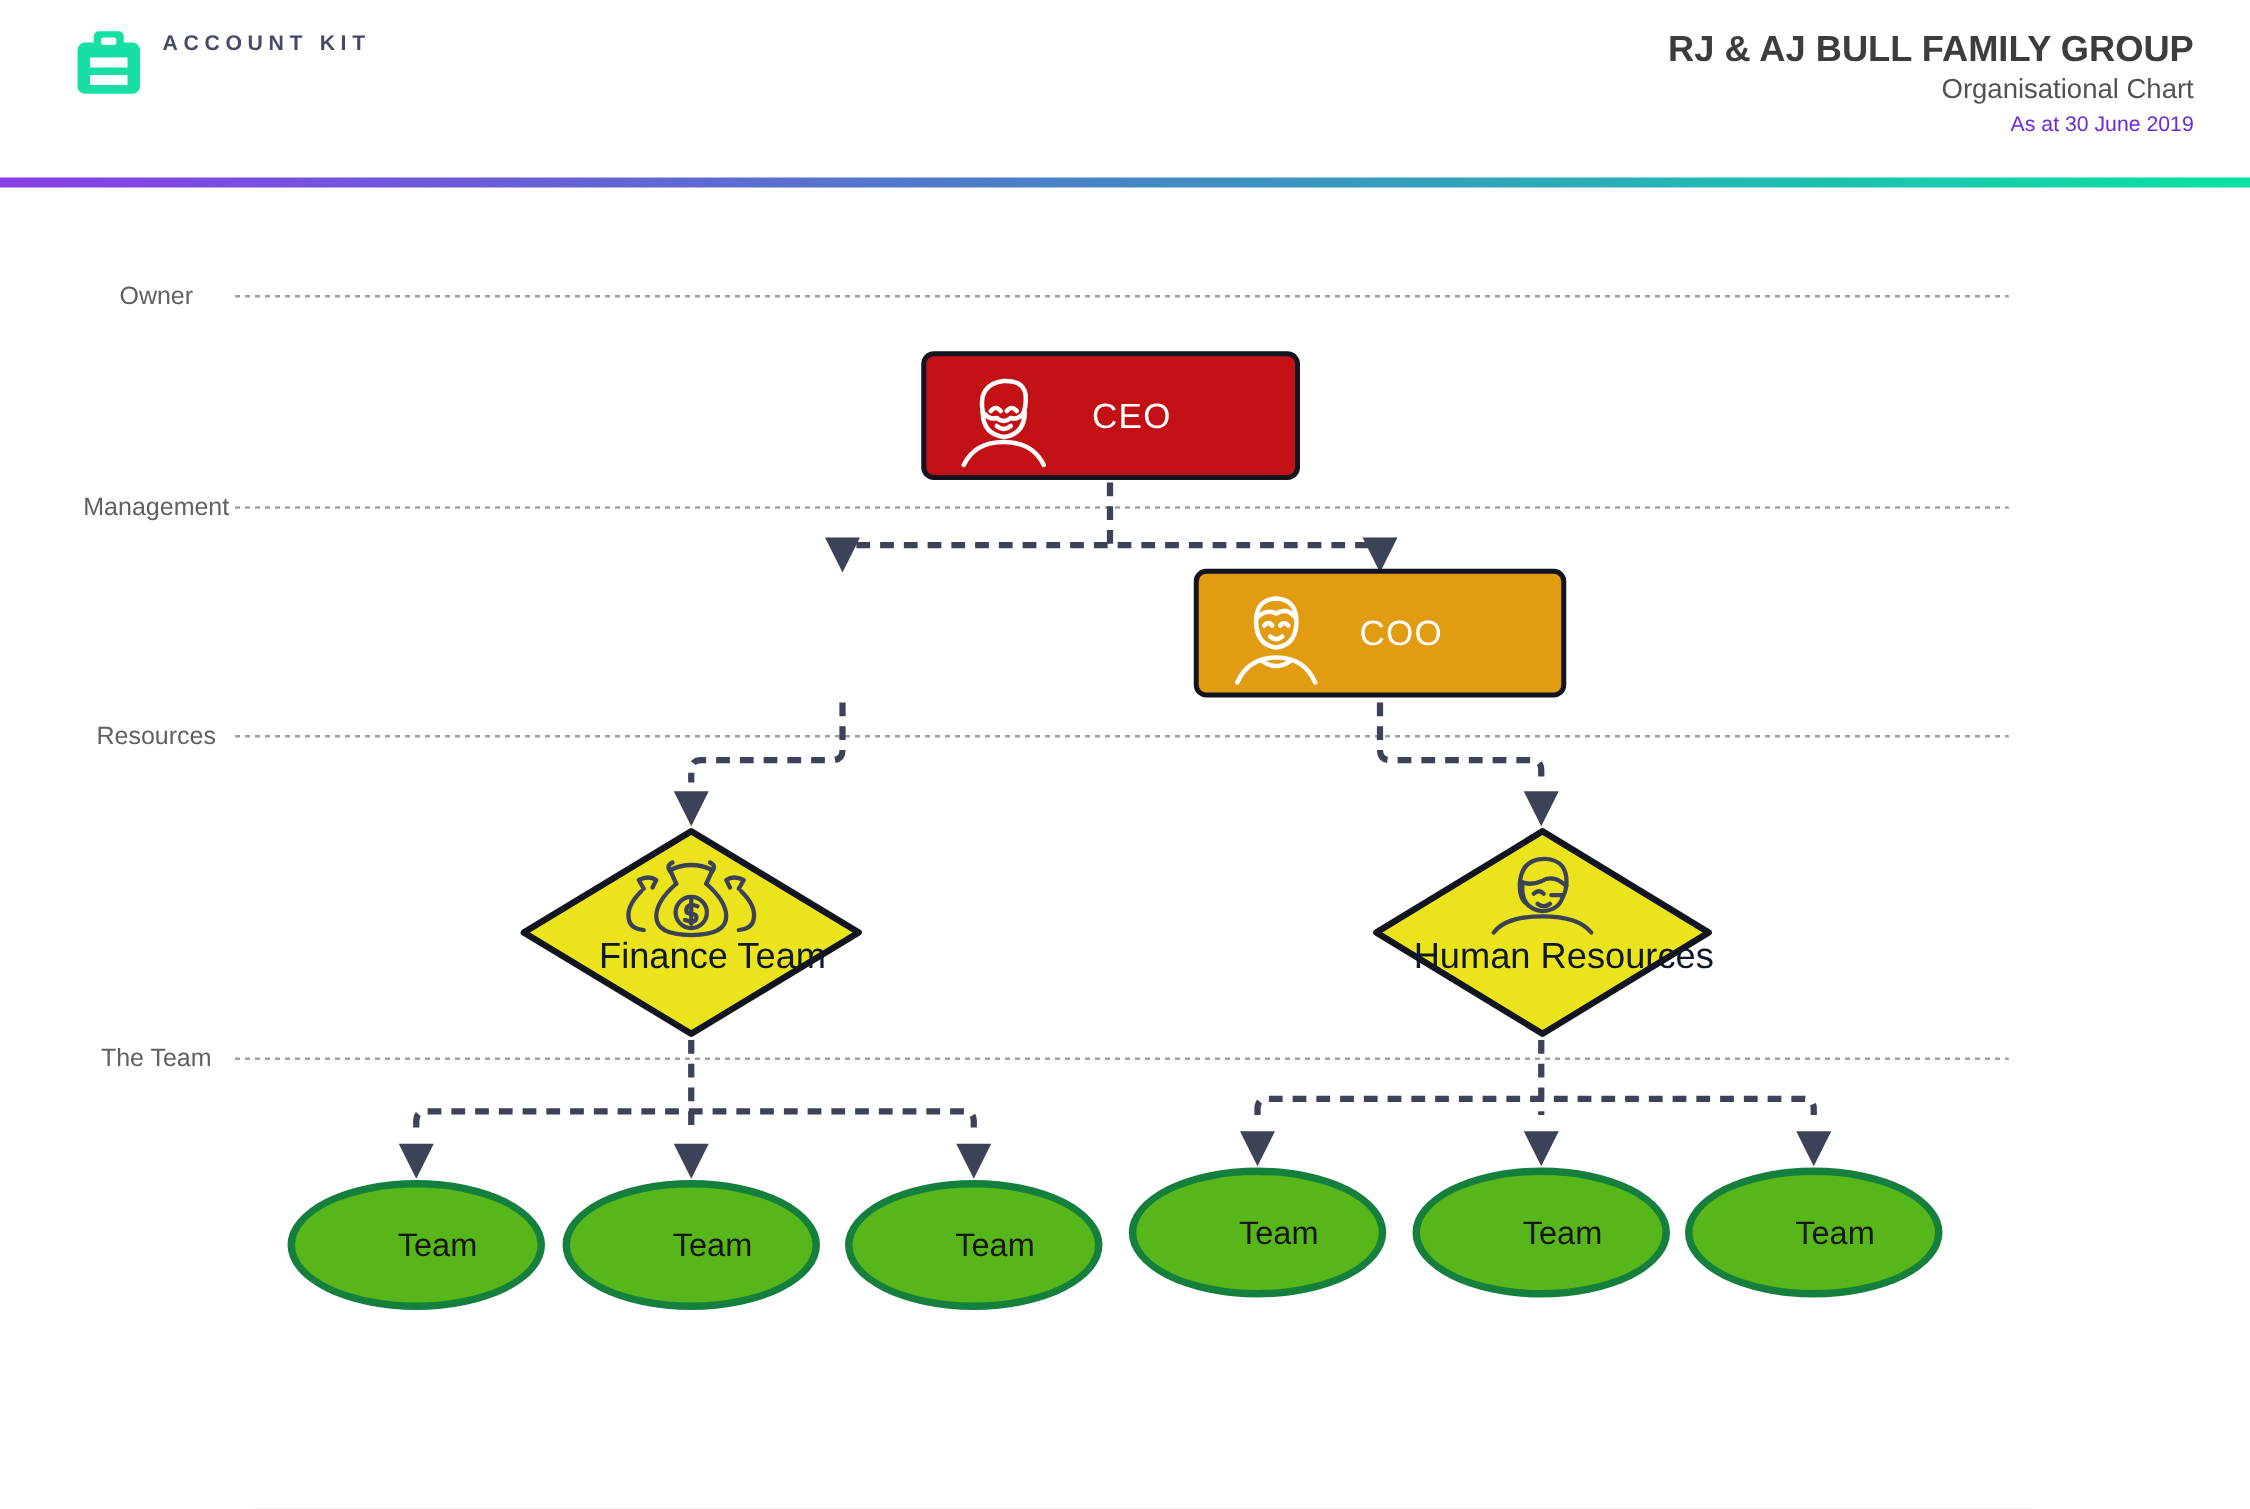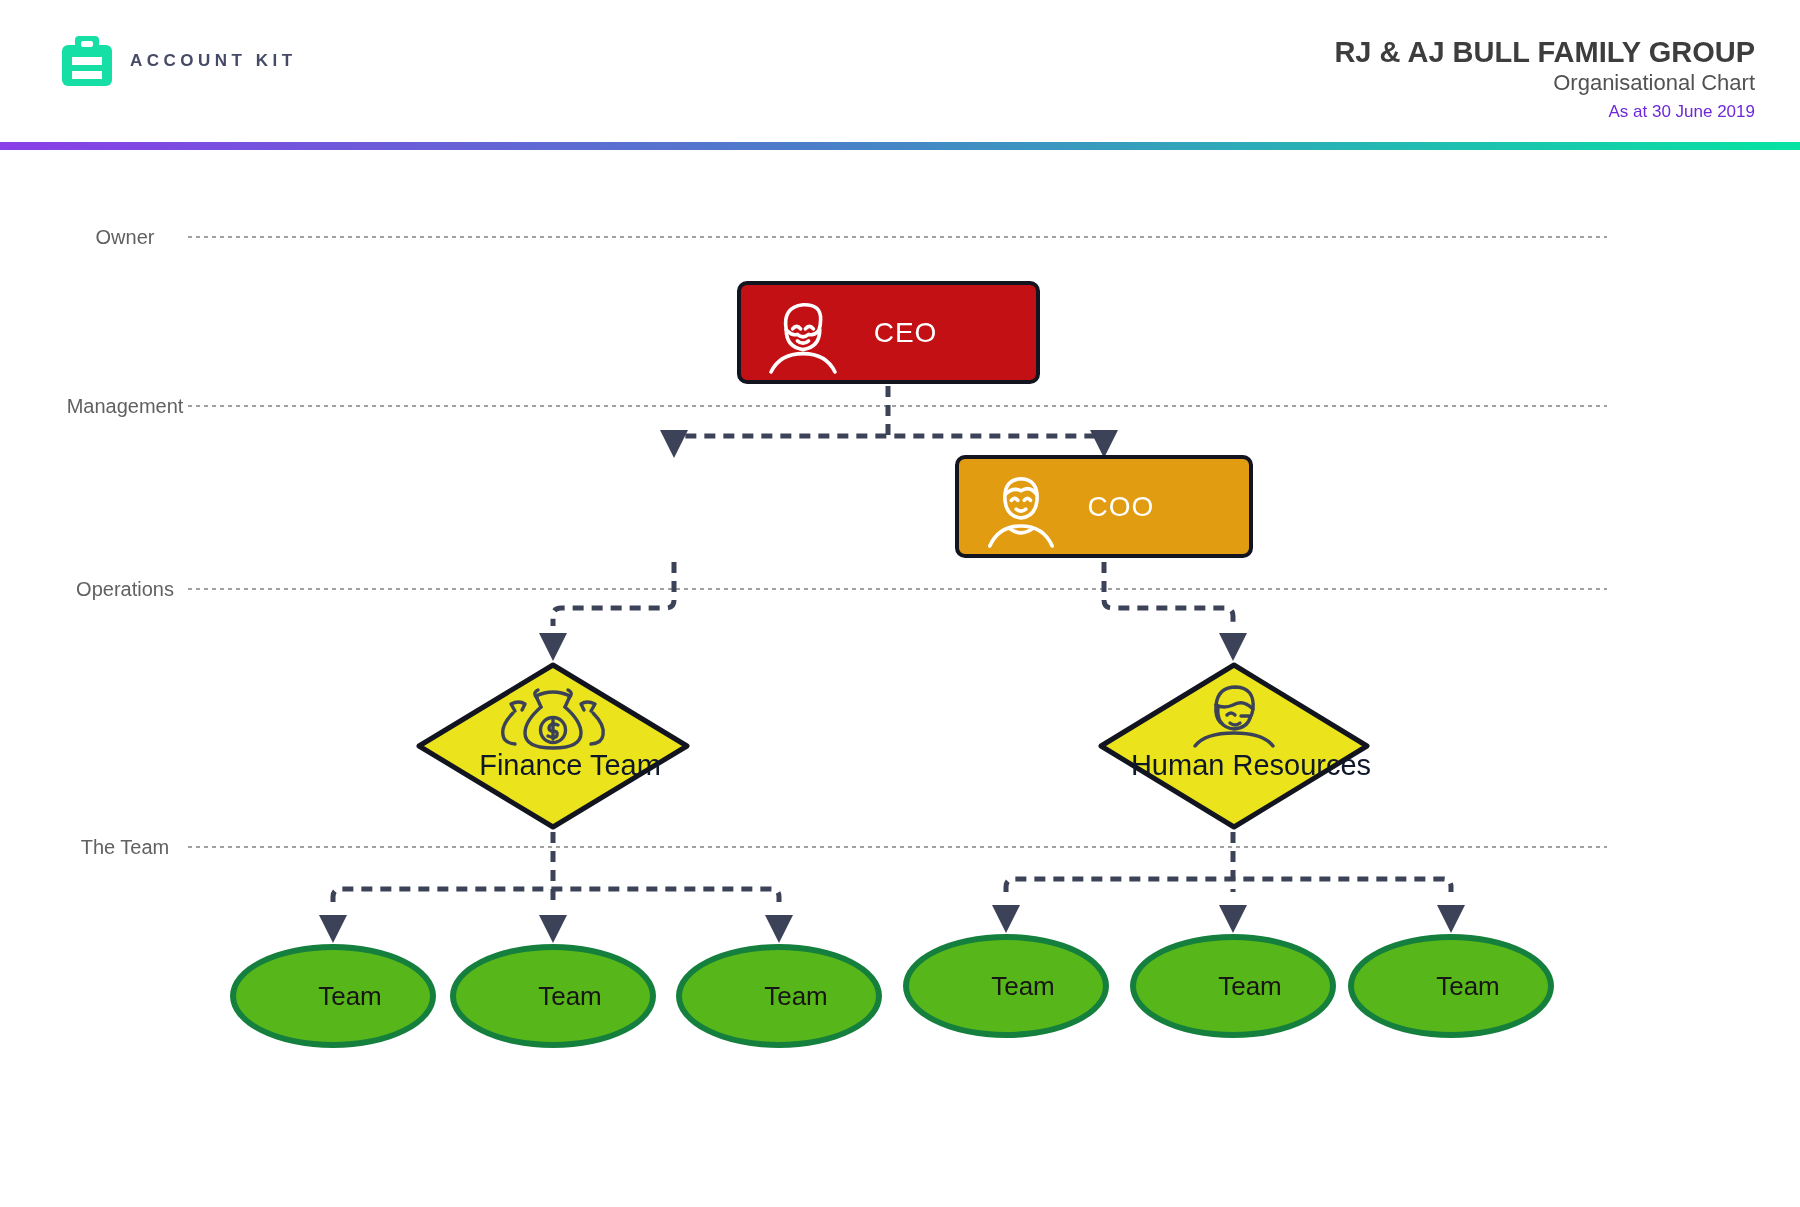--- a/index.html
+++ b/index.html
@@ -1,29 +1,29 @@
 <!DOCTYPE html>
 <html style="--brand-teal: #15dfa4; --accent-gradient-start: #8a3ee8; --accent-gradient-mid: #4b7ec9; --accent-gradient-end: #06e3a2; --ceo-red: #c21014; --exec-orange: #e29c12; --dept-yellow: #ebe41c; --team-green: #57b619; --connector: #3c4257; --node-border: #12151f;"><head>
 <meta charset="utf-8">
 <style>
   html,body{margin:0;padding:0;background:#e8e8e8;}
   #canvas{
     position:relative;width:1800px;height:1207px;background:#ffffff;
     font-family:"Liberation Sans",sans-serif;overflow:hidden;
   }
   
-  .brand{position:absolute;left:62px;top:36px;display:flex;align-items:center;gap:18px;}
+  .brand{position:absolute;left:62px;top:25px;display:flex;align-items:flex-start;gap:18px;}
   .brand-icon{position:relative;width:50px;height:50px;}
   .brand-icon .case{position:absolute;left:0;top:9px;width:50px;height:41px;background:var(--brand-teal,#15dfa4);border-radius:6px;}
   .brand-icon .handle{position:absolute;left:13px;top:0;width:24px;height:16px;background:var(--brand-teal,#15dfa4);border-radius:4px;}
   .brand-icon .handle-hole{position:absolute;left:19px;top:5px;width:12px;height:6px;background:#ffffff;border-radius:2px;}
   .brand-icon .bar1{position:absolute;left:10px;top:21px;width:30px;height:8px;background:#ffffff;}
   .brand-icon .bar2{position:absolute;left:10px;top:35px;width:30px;height:8px;background:#ffffff;}
   .brand-text{font-size:17px;font-weight:bold;letter-spacing:4.5px;color:#454a66;}
-  .titleblock{position:absolute;right:45px;top:36px;text-align:right;}
+  .titleblock{position:absolute;right:45px;top:24px;text-align:right;}
   .title-main{font-size:29px;font-weight:bold;color:#3d3d3d;line-height:1.15;}
   .title-sub{font-size:22px;font-weight:normal;color:#525252;line-height:1.25;}
   .title-date{font-size:17px;color:#6d28d9;margin-top:5px;}
   .accent-bar{
     position:absolute;left:0;top:142px;width:1800px;height:8px;
     background:linear-gradient(90deg,var(--accent-gradient-start,#8a3ee8) 0%,var(--accent-gradient-mid,#4b7ec9) 45%,var(--accent-gradient-end,#06e3a2) 100%);
   }
   
   .lane-label{position:absolute;left:40px;width:170px;text-align:center;font-size:20px;color:#616161;height:28px;line-height:28px;}
   .lane-line{position:absolute;left:188px;width:1419px;height:2px;
@@ -70,21 +70,21 @@
     <div class="title-sub">Organisational Chart</div>
     <div class="title-date">As at 30 June 2019</div>
   </div>
 
   <div class="accent-bar"></div>
 
   <div class="lane-label" style="top:223px;">Owner</div>
   <div class="lane-line" style="top:236px;"></div>
   <div class="lane-label" style="top:392px;">Management</div>
   <div class="lane-line" style="top:405px;"></div>
-  <div class="lane-label" style="top:575px;">Operations</div>
+  <div class="lane-label" style="top:575px;">Resources</div>
   <div class="lane-line" style="top:588px;"></div>
   <div class="lane-label" style="top:833px;">The Team</div>
   <div class="lane-line" style="top:846px;"></div>
 
   <svg class="connectors" width="1800" height="1207">
 
     <path class="conn" d="M888 386 V436"></path>
     <path class="conn" d="M674 447 V444 Q674 436 682 436 H1096 Q1104 436 1104 444 V447"></path>
     <polygon class="arrowhead" points="660,430 688,430 674,458"></polygon>
     <polygon class="arrowhead" points="1090,430 1118,430 1104,458"></polygon>

